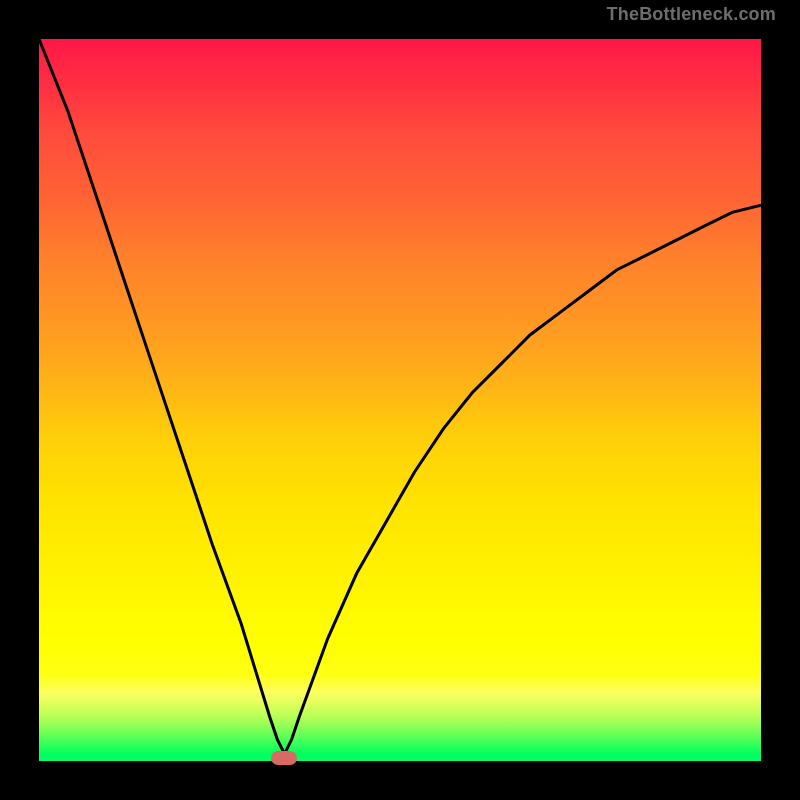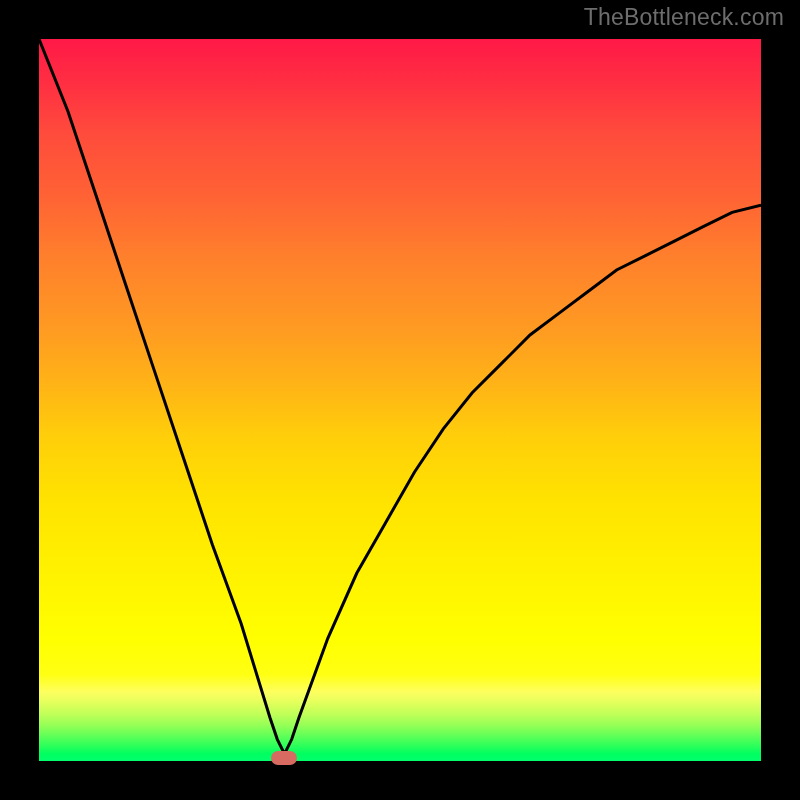--- a/index.html
+++ b/index.html
@@ -13,24 +13,24 @@
   }
   .frame {
     position: relative;
     width: 800px;
     height: 800px;
     background: #000;
   }
   .watermark {
     position: absolute;
     top: 4px;
-    right: 16px;
+    right: 24px;
     color: #6d6d6d;
-    font-size: 23px;
-    font-weight: 400;
+    font-size: 18px;
+    font-weight: 700;
     letter-spacing: 0.2px;
     z-index: 3;
   }
   .plot-area {
     position: absolute;
     left: 39px;
     top: 39px;
     width: 722px;
     height: 722px;
     background: linear-gradient(

